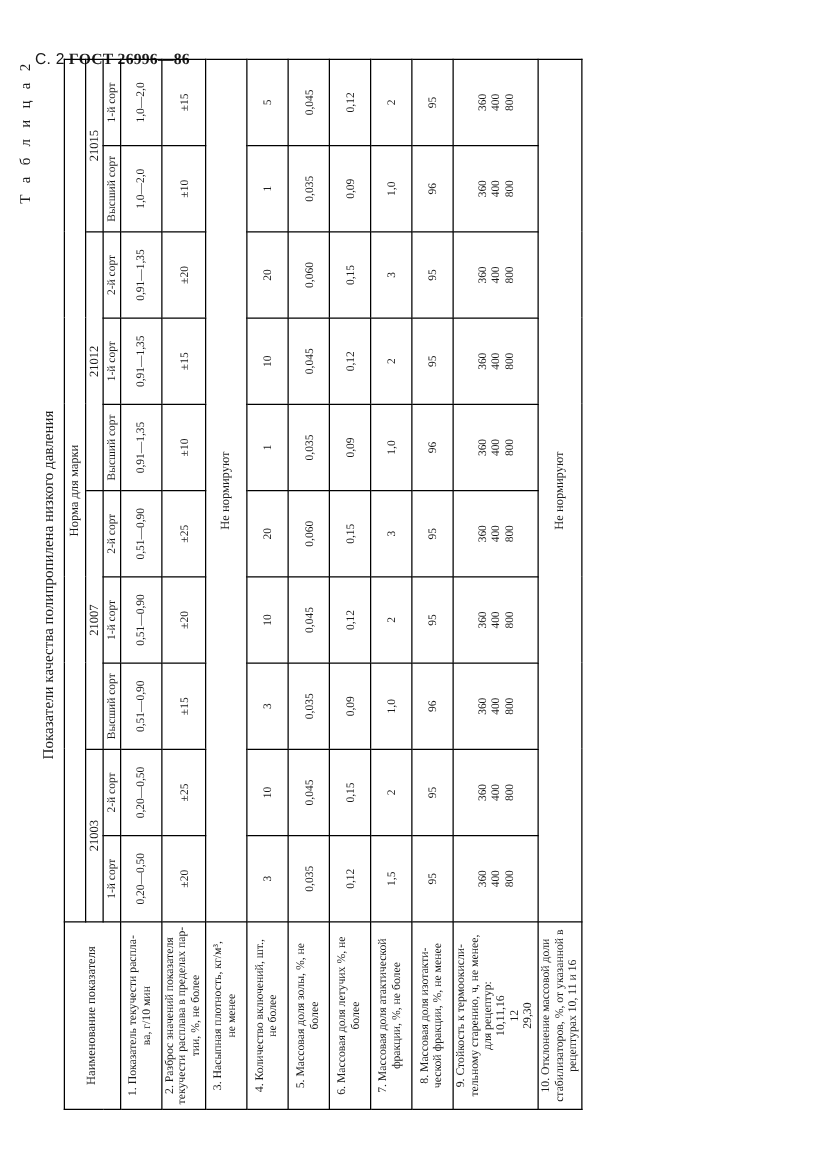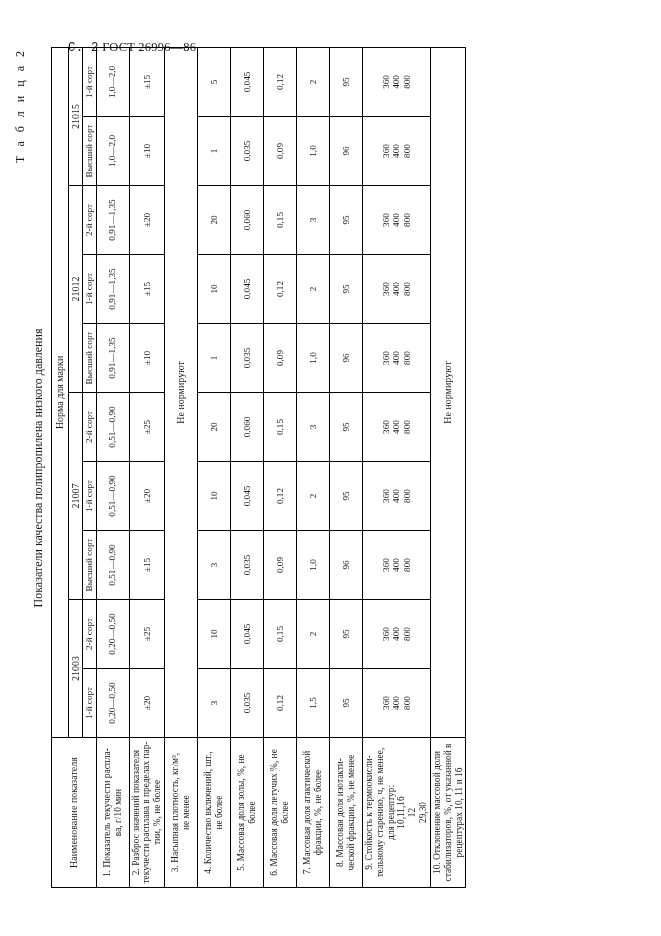--- a/index.html
+++ b/index.html
@@ -24,25 +24,24 @@
   
   .page-header {
     position: absolute;
     top: 40px;
     left: 28px;
     font-size: 12.5px;
     letter-spacing: .2px;
     white-space: nowrap;
   }
   .page-header .pg {
-    font-family: Liberation Mono, monospace;
-    margin-left: 40px;
+    font-family: Liberation Sans, sans-serif;
   }
   .page-header .std {
-    font-weight: normal;
+    font-weight: bold;
   }
 
   
   .rot-wrap {
     position: absolute;
     top: 0;
     left: 0;
     width: 661px;
     height: 936px;
   }

